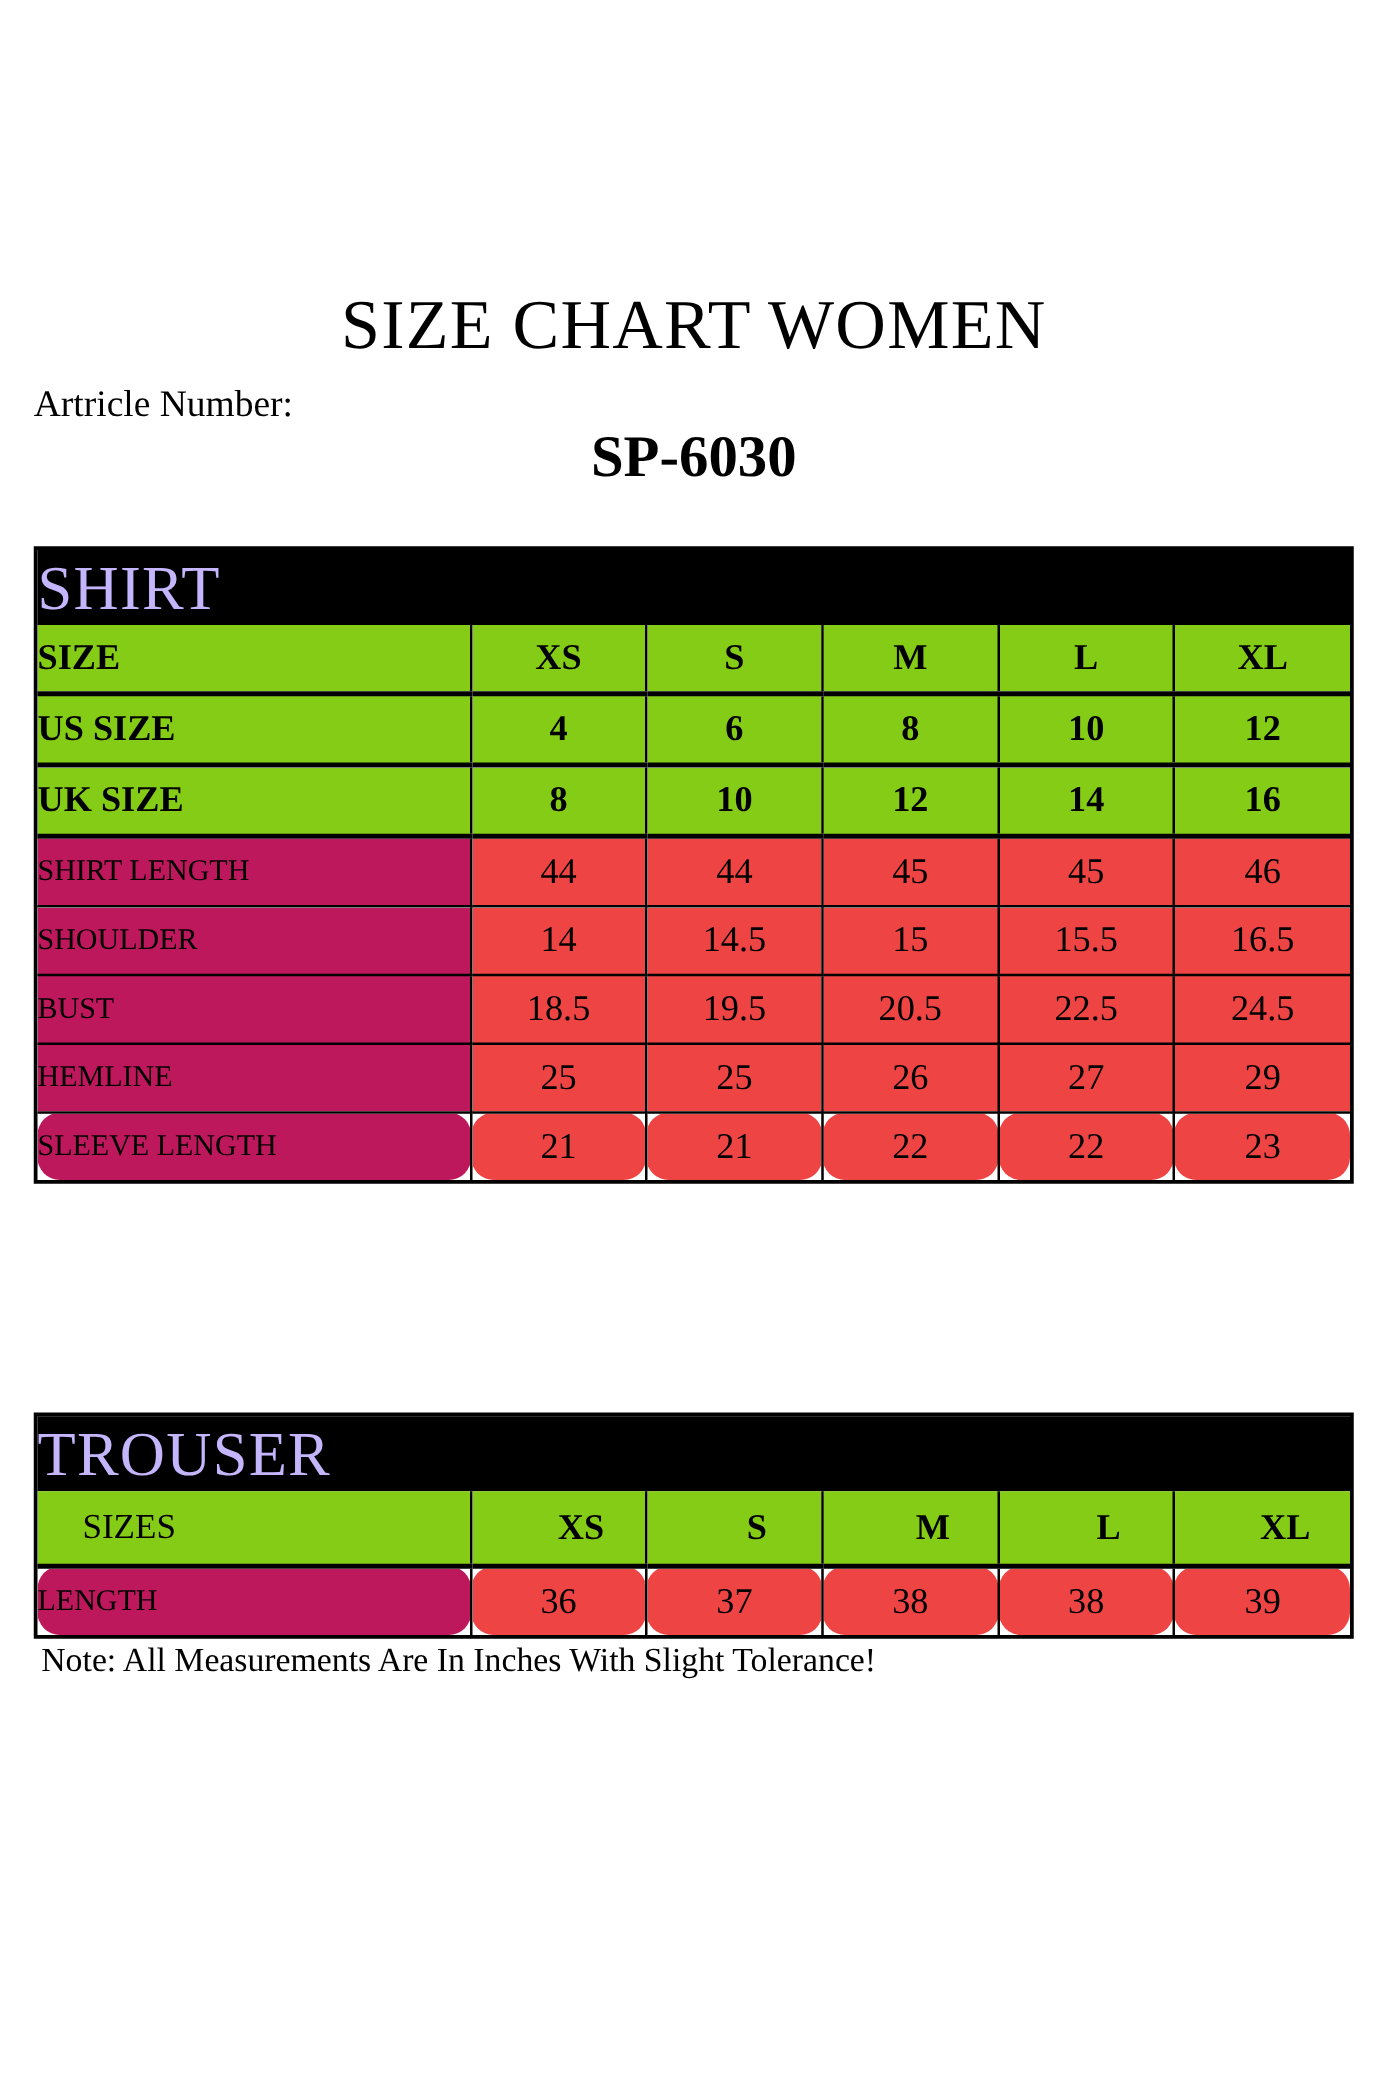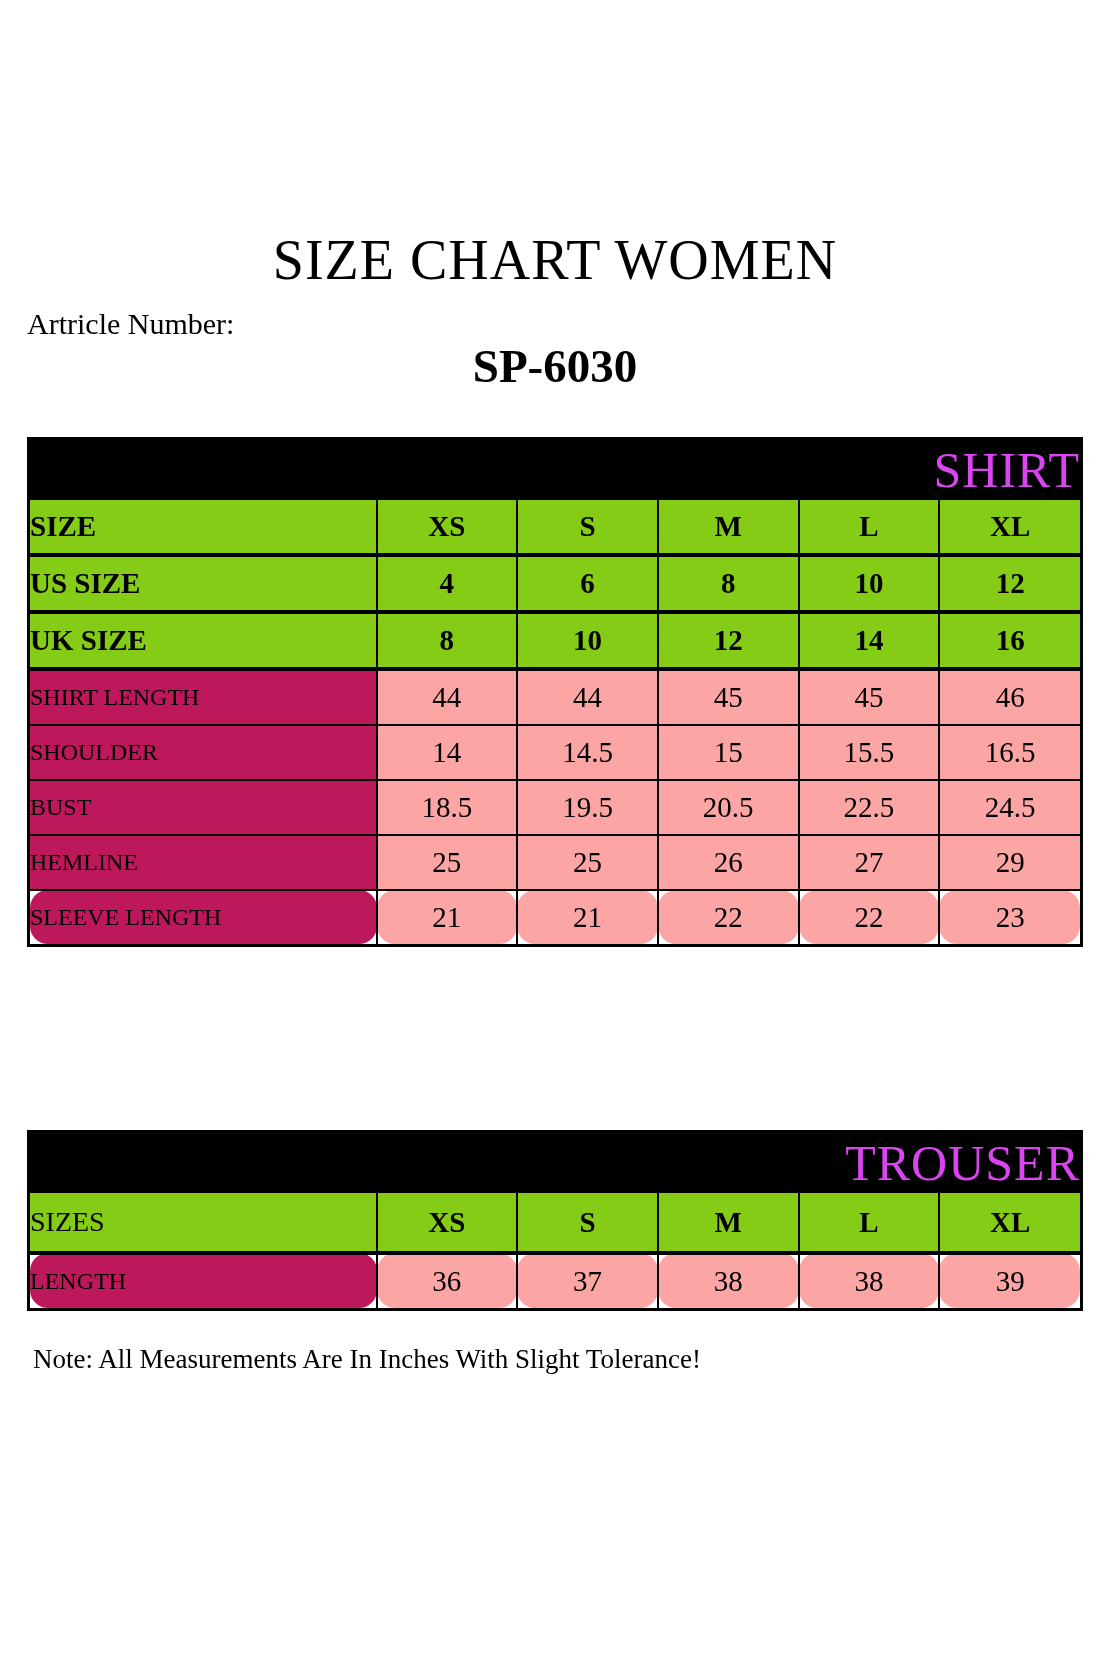--- a/index.html
+++ b/index.html
@@ -40,24 +40,24 @@
     font-weight: bold;
   }
   .size-table-wrap {
     border: 3px solid #000000;
     background: #ffffff;
   }
   .wrap-shirt   { margin-top: 49px; }
   .wrap-trouser { margin-top: 183px; }
   .band {
     background: #000000;
-    color: #d946ef;
+    color: #c4b5fd;
     height: 60px;
     line-height: 60px;
-    text-align: right;
+    text-align: left;
     font-size: 50px;
     letter-spacing: 1px;
   }
   table.size-table {
     width: 100%;
     border-collapse: collapse;
     table-layout: fixed;
   }
   table.size-table td {
     border: 2px solid #000000;
@@ -72,34 +72,33 @@
   table.size-table tr:first-child td { border-top: none; }
   table.size-table tr:last-child  td { border-bottom: none; border-radius: 18px; }
   tr.thick td { border-bottom-width: 4px; }
 
   td.label-cell {
     background: #be185d;
     text-align: left;
     padding-left: 7px;
   }
   td.value-cell {
-    background: #fca5a5;
+    background: #ef4444;
     text-align: center;
   }
   tr.gray-row td { background: #84cc16; }
 
   .lbl-bold  { font-size: 29px; font-weight: bold; }
   .lbl-reg   { font-size: 28px; font-weight: normal; }
   .lbl-small { font-size: 24px; font-weight: normal; }
   .val-bold  { font-size: 29px; font-weight: bold; }
   .val-reg   { font-size: 29px; font-weight: normal; }
-  tr.tall td { height: 58px; }
+  tr.tall td { height: 58px; padding-left: 36px; }
 
   .note {
-    margin-top: 31px;
     padding-left: 6px;
     font-size: 27px;
     line-height: 34px;
     text-align: left;
   }
 </style>
 </head>
 <body>
 
 <div class="content">

